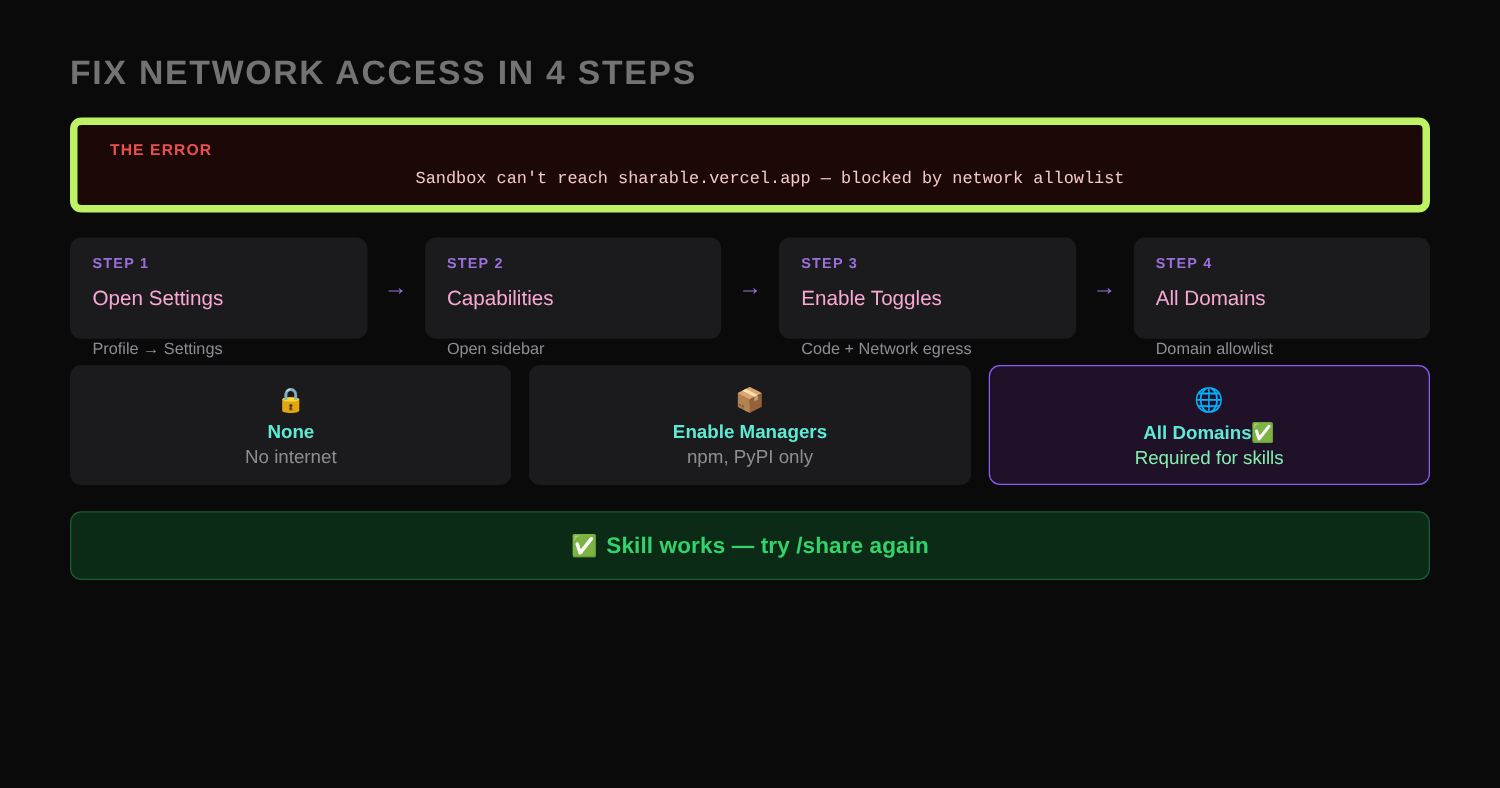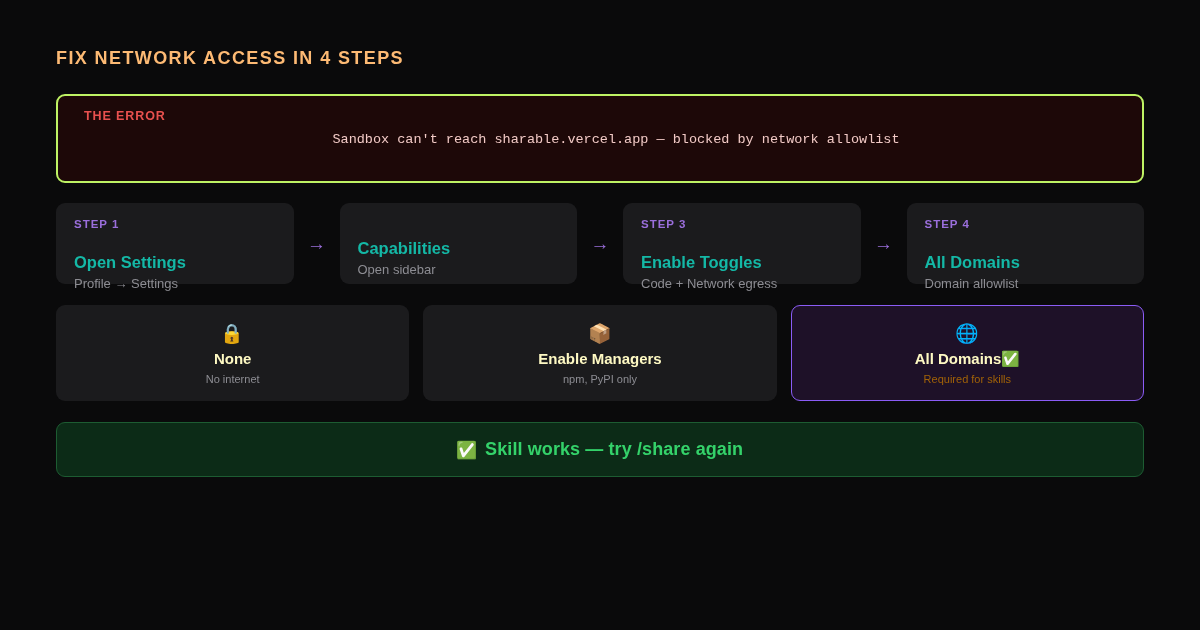--- a/index.html
+++ b/index.html
@@ -20,35 +20,35 @@
     width: 1200px;
     height: 630px;
     box-sizing: border-box;
     padding: 0 56px;
   }
 
   
   .page-title {
     margin: 0;
     padding-top: 44px;
-    font-size: 18px;
+    font-size: 27px;
     font-weight: bold;
     letter-spacing: 1.4px;
-    color: #fdba74;
+    color: #737373;
     text-transform: uppercase;
     line-height: 28px;
   }
 
   
   .error-box {
     margin-top: 22px;
     box-sizing: border-box;
-    height: 89px;
+    height: 76px;
     background: #1d0808;
-    border: 2px solid #bef264;
+    border: 6px solid #bef264;
     border-radius: 9px;
     padding: 12px 0 0 26px;
   }
   .error-label {
     font-size: 12.5px;
     font-weight: bold;
     letter-spacing: 0.9px;
     color: #e8514f;
     text-transform: uppercase;
     line-height: 16px;
@@ -80,28 +80,28 @@
   }
   .step-kicker {
     font-size: 11.5px;
     font-weight: bold;
     letter-spacing: 1px;
     color: #9b6fdc;
     text-transform: uppercase;
     line-height: 14px;
   }
   .step-title {
-    margin-top: 21px;
+    margin-top: 11px;
     font-size: 16.5px;
-    font-weight: bold;
-    color: #14b8a6;
+    font-weight: normal;
+    color: #f9a8d4;
     line-height: 21px;
   }
   .step-sub {
-    margin-top: 2px;
+    margin-top: 20px;
     font-size: 13px;
     color: #8d8d93;
     line-height: 17px;
   }
   .step-arrow {
     flex: 0 0 46px;
     display: flex;
     align-items: center;
     justify-content: center;
     font-size: 19px;
@@ -134,35 +134,35 @@
   }
   .option-icon {
     font-size: 19px;
     line-height: 24px;
     font-family: "DejaVu Sans", sans-serif;
   }
   .option-title {
     margin-top: 4px;
     font-size: 15px;
     font-weight: bold;
-    color: #fef9c3;
+    color: #5eead4;
     line-height: 20px;
   }
   .option-title .check {
     font-family: "DejaVu Sans", sans-serif;
     font-weight: normal;
   }
   .option-sub {
     margin-top: 2px;
-    font-size: 11px;
+    font-size: 15px;
     color: #8d8d93;
     line-height: 16px;
   }
   .option-card.highlight .option-sub {
-    color: #a16207;
+    color: #86efac;
   }
 
   
   .success-banner {
     box-sizing: border-box;
     margin-top: 21px;
     height: 55px;
     background: #0c2b17;
     border: 1px solid #1d5c32;
     border-radius: 9px;
@@ -197,20 +197,21 @@
 
     <div class="step-card">
       <div class="step-kicker">STEP 1</div>
       <div class="step-title">Open Settings</div>
       <div class="step-sub">Profile → Settings</div>
     </div>
 
     <div class="step-arrow">→</div>
 
     <div class="step-card">
+      <div class="step-kicker">STEP 2</div>
       <div class="step-title">Capabilities</div>
       <div class="step-sub">Open sidebar</div>
     </div>
 
     <div class="step-arrow">→</div>
 
     <div class="step-card">
       <div class="step-kicker">STEP 3</div>
       <div class="step-title">Enable Toggles</div>
       <div class="step-sub">Code + Network egress</div>

